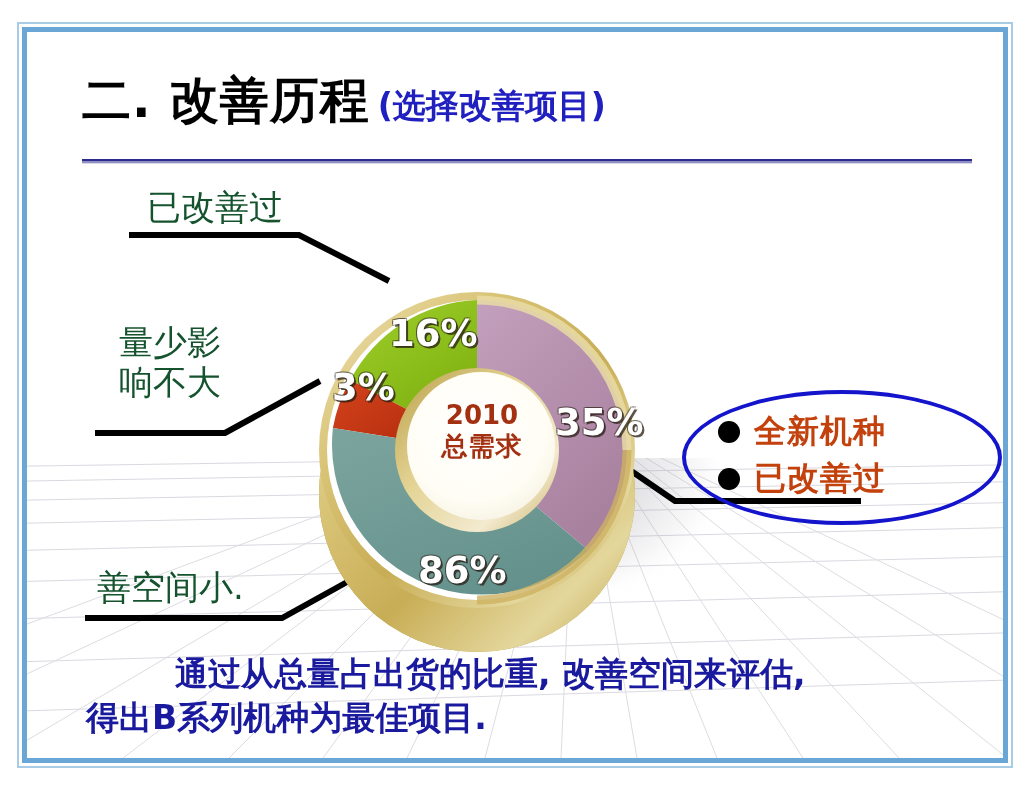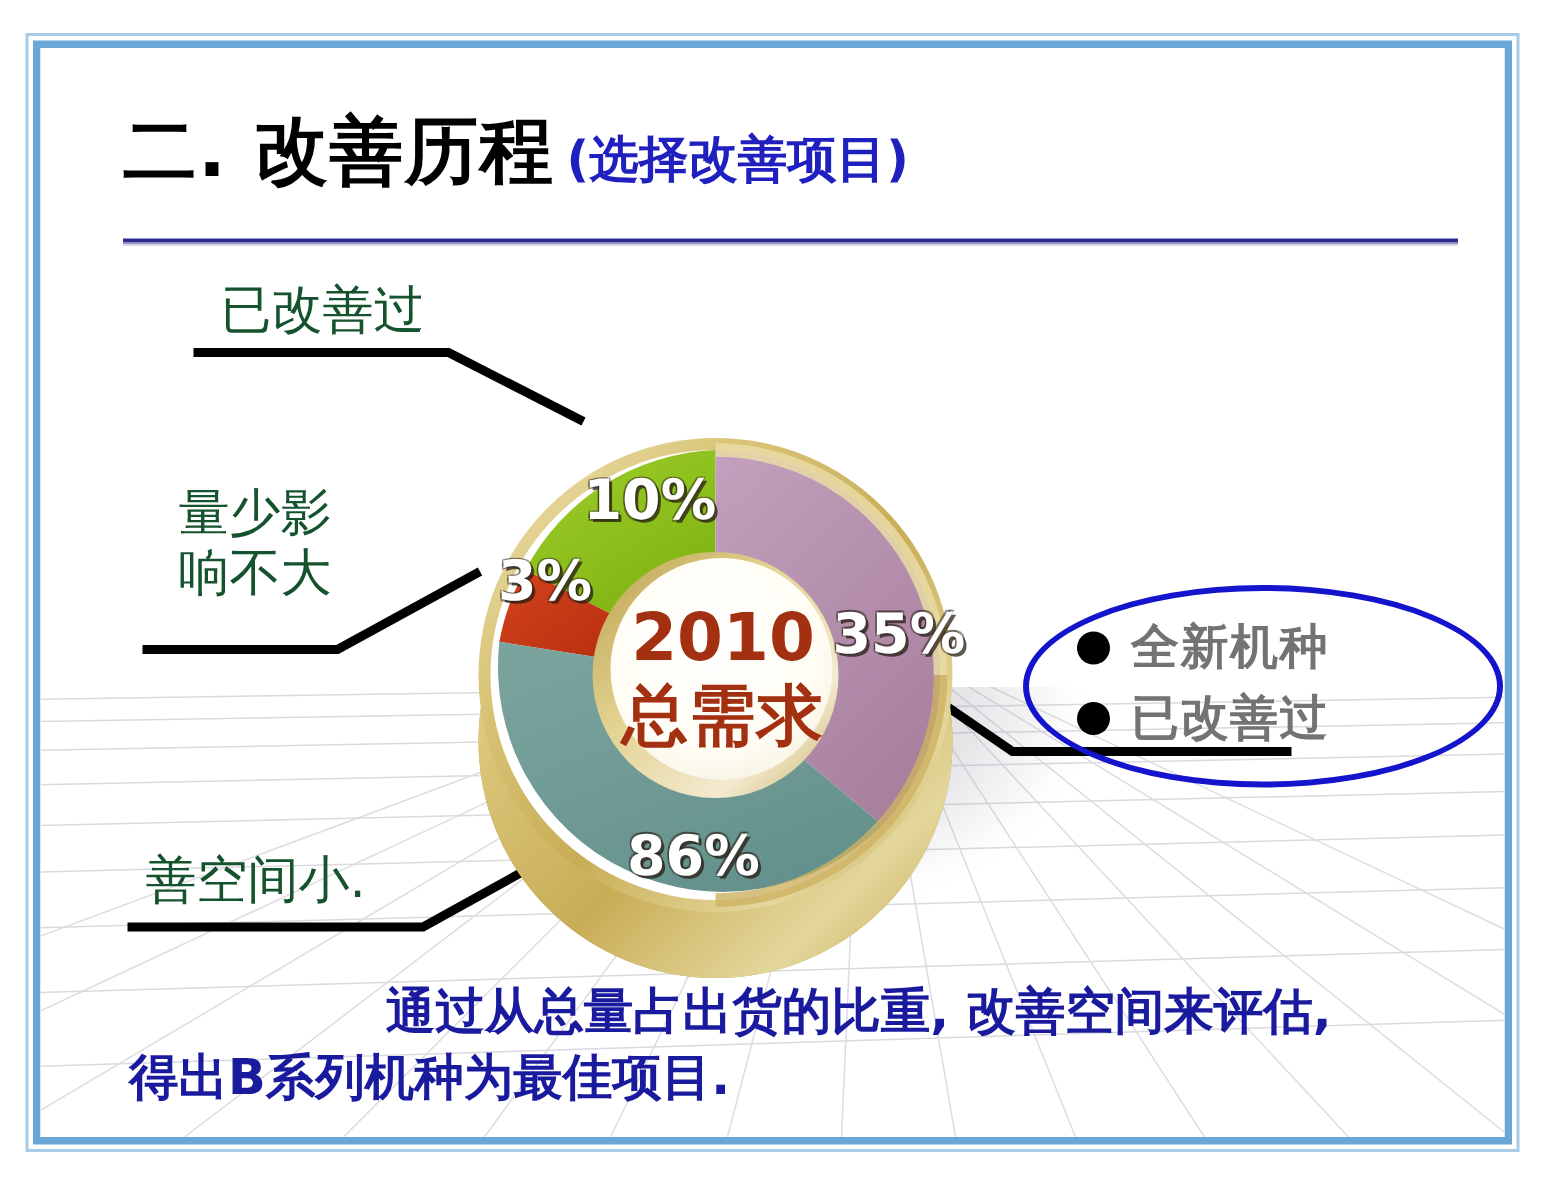--- a/index.html
+++ b/index.html
@@ -75,21 +75,21 @@
     position:absolute;
     font-family:"DejaVu Sans","Liberation Sans",sans-serif;
     font-size:37px;font-weight:bold;color:#ffffff;
     text-shadow:2px 2px 0 rgba(40,30,20,.75), -1px -1px 0 rgba(40,30,20,.45),
                 1px -1px 0 rgba(40,30,20,.45), -1px 1px 0 rgba(40,30,20,.45);
     white-space:nowrap;
   }
   .center-text{
     position:absolute;left:380px;top:368px;width:150px;text-align:center;
     font-family:"DejaVu Sans","Liberation Sans",sans-serif;
-    color:#a33010;font-size:44px;font-weight:bold;line-height:1.18;
+    color:#a33010;font-size:26px;font-weight:bold;line-height:1.18;
   }
   .center-text .l2{display:block;letter-spacing:1px;}
   
   .anno{
     position:absolute;
     font-family:"DejaVu Sans","Liberation Sans",sans-serif;
     font-size:34px;color:#14532d;line-height:1.18;white-space:nowrap;
   }
   .anno-a{left:120px;top:155px;}
   .anno-b{left:92px;top:290px;}
@@ -107,30 +107,30 @@
   .callout-lines{
     position:absolute;left:36px;top:18px;
   }
   .callout-row{display:flex;align-items:center;height:47px;}
   .callout-bullet{
     width:22px;height:22px;border-radius:50%;background:#000000;
     margin-right:14px;flex:0 0 auto;
   }
   .callout-text{
     font-family:"DejaVu Sans","Liberation Sans",sans-serif;
-    font-size:32px;font-weight:bold;color:#737373;white-space:nowrap;
+    font-size:32px;font-weight:bold;color:#c2410c;white-space:nowrap;
     letter-spacing:1px;
   }
   
   .conclusion{
     position:absolute;left:38px;top:620px;width:905px;
     font-family:"DejaVu Sans","Liberation Sans",sans-serif;
     font-size:33px;font-weight:bold;color:#1a1a9e;line-height:1.32;
   }
-  .conclusion .l1{display:block;text-indent:110px;text-align:center;}
+  .conclusion .l1{display:block;text-indent:110px;}
   .conclusion .l2{display:block;margin-left:21px;}
 </style>
 </head>
 <body>
 
 <div id="slide">
 
   <div class="frame-outer"></div>
   <div class="frame-inner"></div>
 
@@ -245,21 +245,21 @@
 
         <path d="M 283.4 296.3 A 150 150 0 0 1 27.9 173.9 L 100.5 185.4 A 78 78 0 0 0 225.9 248.1 Z" fill="url(#gD)"></path>
 
         <circle cx="172" cy="196" r="82" fill="url(#innerRim)"></circle>
         <circle cx="176" cy="192" r="74" fill="url(#holeGrad)"></circle>
 
         <path d="M 172 46 A 150 150 0 0 1 322 196" stroke="#e9dca4" stroke-width="9" fill="none" opacity=".85"></path>
         <path d="M 322 196 A 150 150 0 0 1 172 346" stroke="#cdb262" stroke-width="9" fill="none" opacity=".8"></path>
       </svg>
 
-      <span class="pct-label" style="left:84px;top:58px;">10%</span>
+      <span class="pct-label" style="left:84px;top:58px;">16%</span>
       <span class="pct-label" style="left:250px;top:147px;text-align:center;">35%</span>
       <span class="pct-label" style="left:113px;top:295px;">86%</span>
       <span class="pct-label" style="left:27px;top:112px;">3%</span>
     </div>
 
     <div class="center-text">
       <span class="l1">2010</span>
       <span class="l2">总需求</span>
     </div>
 

